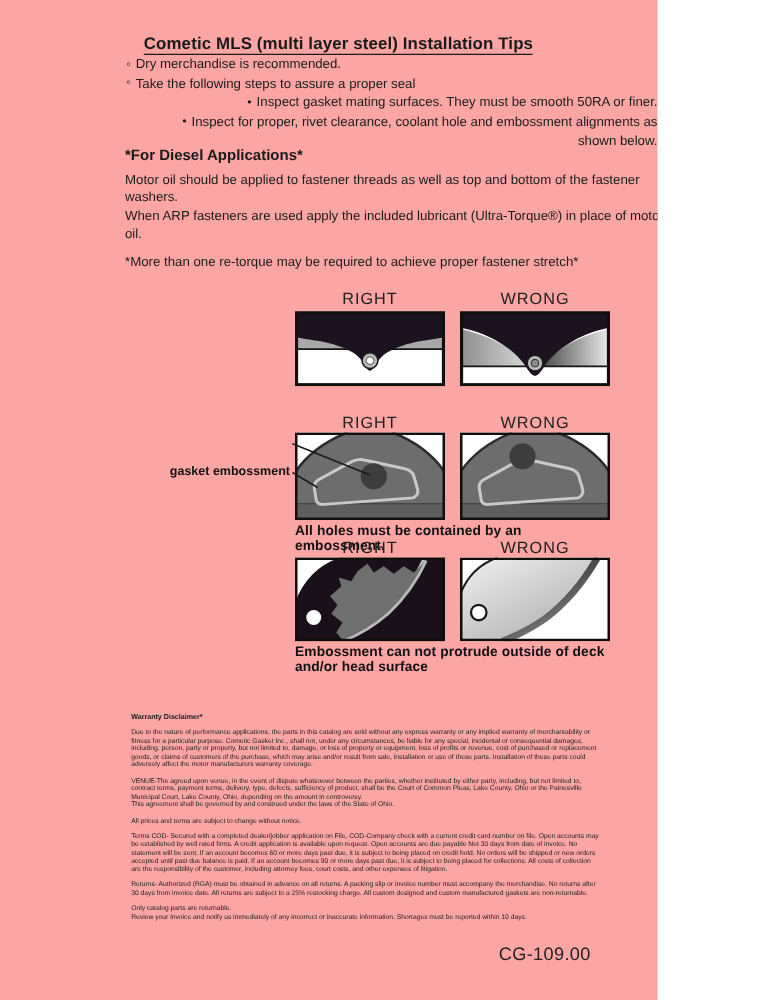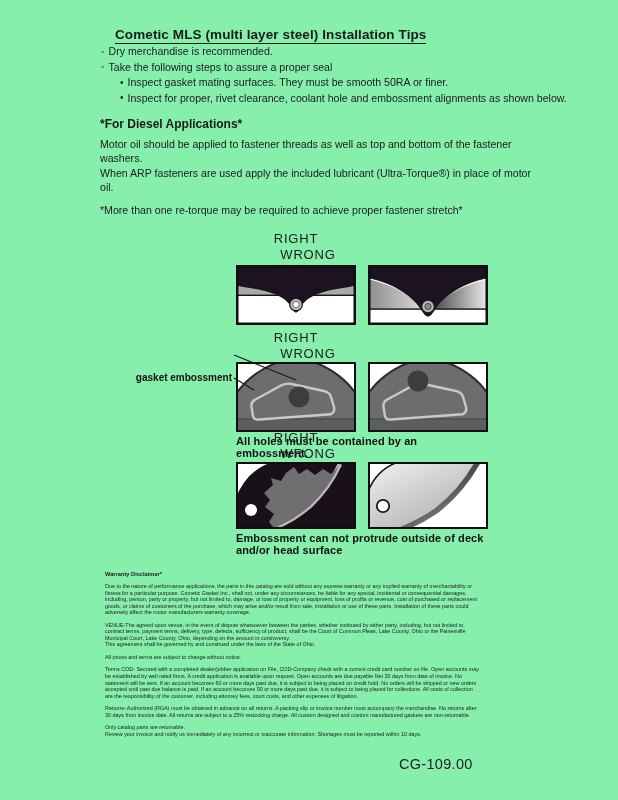--- a/index.html
+++ b/index.html
@@ -1,34 +1,34 @@
 <!DOCTYPE html>
 <html><head>
 <meta charset="utf-8">
 <style>
   html,body { margin:0; padding:0; background:#fff; }
   .page {
-    position:relative; width:618px; height:800px; background:#86efac;
+    position:relative; width:526px; height:800px; background:#fca5a5;
     font-family:"Liberation Sans", sans-serif; color:#1a1a1a; overflow:hidden;
   }
   .title {
     position:absolute; left:115px; top:27px; font-size:13.5px; font-weight:700;
     border-bottom:1.6px solid #1a1a1a; padding-bottom:1px; letter-spacing:0.1px;
   }
   .bullets { position:absolute; left:101px; top:44px; font-size:10.6px; line-height:14.6px; }
   .bullet::before { content:"\25E6"; margin-right:4px; font-size:10px; position:relative; top:-0.5px; }
-  .sub { padding-left:19px; }
+  .sub { padding-left:19px;text-align:right; }
   .sub::before { content:"\2022"; margin-right:4px; }
 
   .diesel { position:absolute; left:100px; top:117px; width:445px; font-size:10.6px; line-height:14.6px; }
   .diesel-h { font-size:12px; font-weight:700; margin:0 0 5px 0; }
   .diesel p { margin:0 0 8px 0; white-space:pre-line; }
 
   .fig { position:absolute; }
-  .fig-labels { display:flex; width:252px;flex-direction:column; }
+  .fig-labels { display:flex; width:252px; }
   .fig-label { width:120px; text-align:center; font-size:13px; letter-spacing:0.8px; color:#202020; height:16px; }
   .fig-label + .fig-label { margin-left:12px; }
   .fig-boxes { display:flex; gap:12px; margin-top:2px; }
   svg.box { display:block; }
   .fig-caption { font-size:11px; font-weight:700; margin-top:3px; letter-spacing:0.1px; white-space:pre-line; color:#111; }
 
   .fig2-wrap { position:absolute; left:128px; top:330px; width:362px; height:104px; }
   .fig2-inner { position:absolute; left:108px; top:0; }
   .callout { position:absolute; left:0; width:104px; text-align:right; font-size:10px; font-weight:700; line-height:10.6px; white-space:pre-line; color:#111; }
   .callout.c1 { top:9px; }

